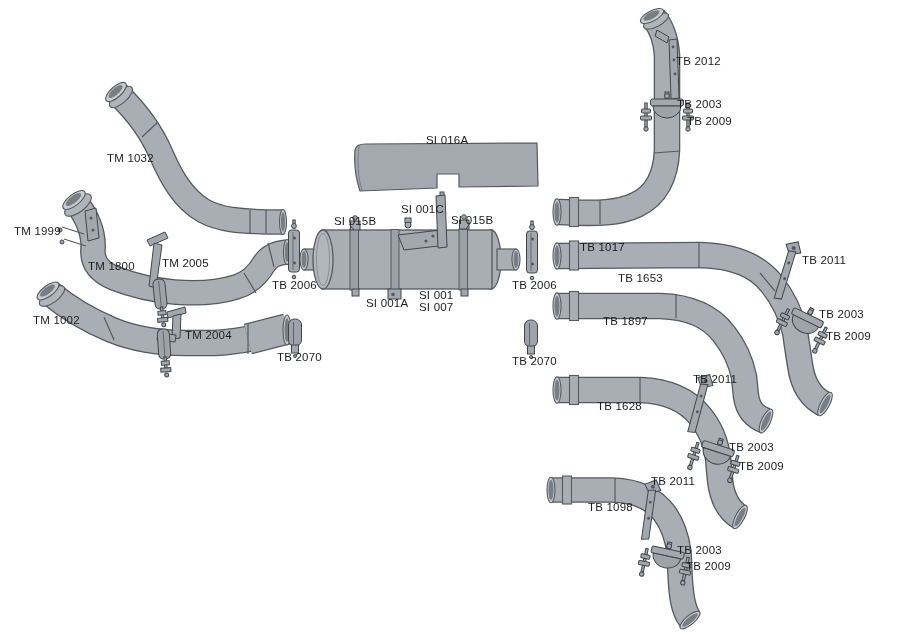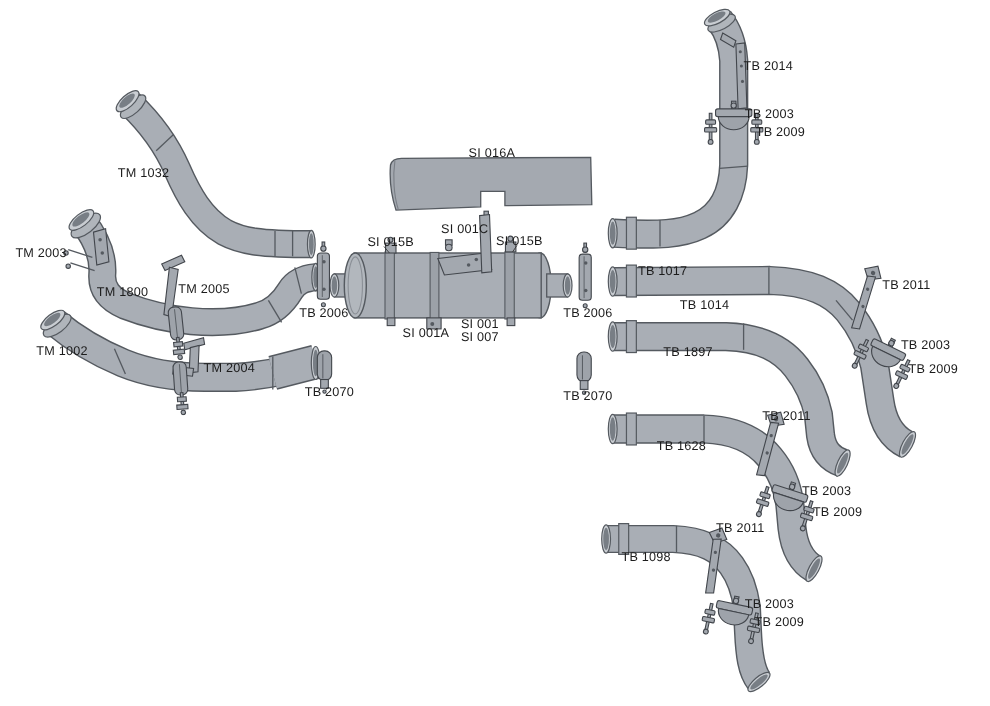--- a/index.html
+++ b/index.html
@@ -258,47 +258,47 @@
     <rect x="562.5" y="476" width="9" height="28" class="collar"></rect>
     <line x1="615" y1="478" x2="615" y2="502" class="ring"></line>
     <ellipse cx="690" cy="620" rx="4.5" ry="12.5" transform="rotate(50 690 620)" class="oeF"></ellipse>
     <ellipse cx="690" cy="620" rx="2.8" ry="10" transform="rotate(50 690 620)" class="oeH"></ellipse>
   </g>
   <use href="#hstrap" transform="translate(651,492) rotate(15)"></use>
   <use href="#jclamp" transform="translate(667,556) rotate(12)"></use>
 </svg>
 
 <div class="lbl" style="left:107px;top:152px">TM 1032</div>
-<div class="lbl" style="left:14px;top:225px">TM 2003</div>
+<div class="lbl" style="left:14px;top:225px">TM 1999</div>
 <div class="lbl" style="left:88px;top:260px">TM 1800</div>
 <div class="lbl" style="left:162px;top:257px">TM 2005</div>
 <div class="lbl" style="left:33px;top:314px">TM 1002</div>
 <div class="lbl" style="left:185px;top:329px">TM 2004</div>
 <div class="lbl" style="left:272px;top:279px">TB 2006</div>
 <div class="lbl" style="left:277px;top:351px">TB 2070</div>
 <div class="lbl" style="left:426px;top:134px">SI 016A</div>
 <div class="lbl" style="left:401px;top:203px">SI 001C</div>
 <div class="lbl" style="left:334px;top:215px">SI 015B</div>
 <div class="lbl" style="left:451px;top:214px">SI 015B</div>
 <div class="lbl" style="left:366px;top:297px">SI 001A</div>
 <div class="lbl" style="left:419px;top:289px">SI 001</div>
 <div class="lbl" style="left:419px;top:301px">SI 007</div>
 <div class="lbl" style="left:512px;top:279px">TB 2006</div>
 <div class="lbl" style="left:512px;top:355px">TB 2070</div>
-<div class="lbl" style="left:676px;top:55px">TB 2014</div>
+<div class="lbl" style="left:676px;top:55px">TB 2012</div>
 <div class="lbl" style="left:677px;top:98px">TB 2003</div>
 <div class="lbl" style="left:687px;top:115px">TB 2009</div>
 <div class="lbl" style="left:580px;top:241px">TB 1017</div>
-<div class="lbl" style="left:618px;top:272px">TB 1014</div>
+<div class="lbl" style="left:618px;top:272px">TB 1653</div>
 <div class="lbl" style="left:802px;top:254px">TB 2011</div>
 <div class="lbl" style="left:819px;top:308px">TB 2003</div>
 <div class="lbl" style="left:826px;top:330px">TB 2009</div>
 <div class="lbl" style="left:603px;top:315px">TB 1897</div>
 <div class="lbl" style="left:597px;top:400px">TB 1628</div>
 <div class="lbl" style="left:693px;top:373px">TB 2011</div>
 <div class="lbl" style="left:729px;top:441px">TB 2003</div>
 <div class="lbl" style="left:739px;top:460px">TB 2009</div>
-<div class="lbl" style="left:565px;top:501px">TB 1098</div>
+<div class="lbl" style="left:588px;top:501px">TB 1098</div>
 <div class="lbl" style="left:651px;top:475px">TB 2011</div>
 <div class="lbl" style="left:677px;top:544px">TB 2003</div>
 <div class="lbl" style="left:686px;top:560px">TB 2009</div>
 
 </div>
 
 </body></html>

